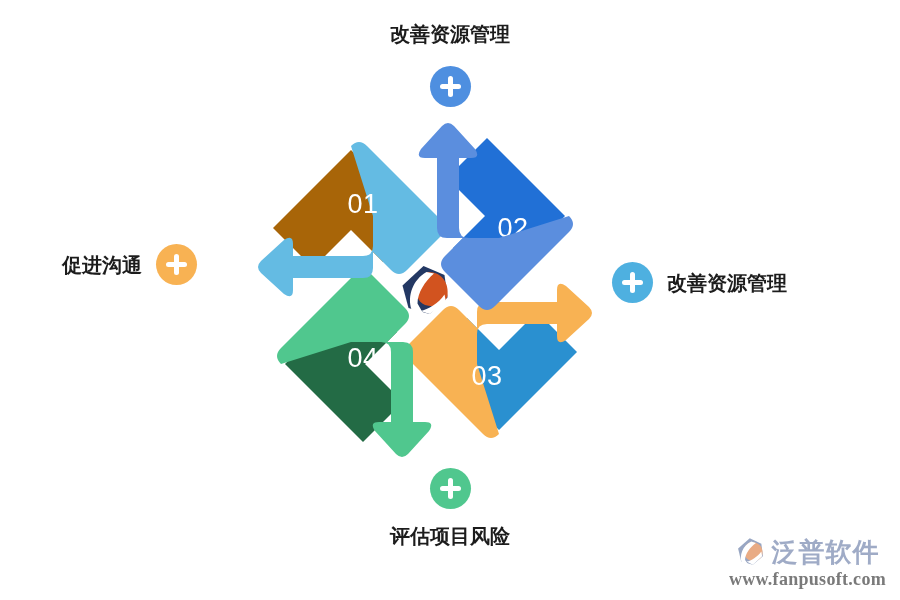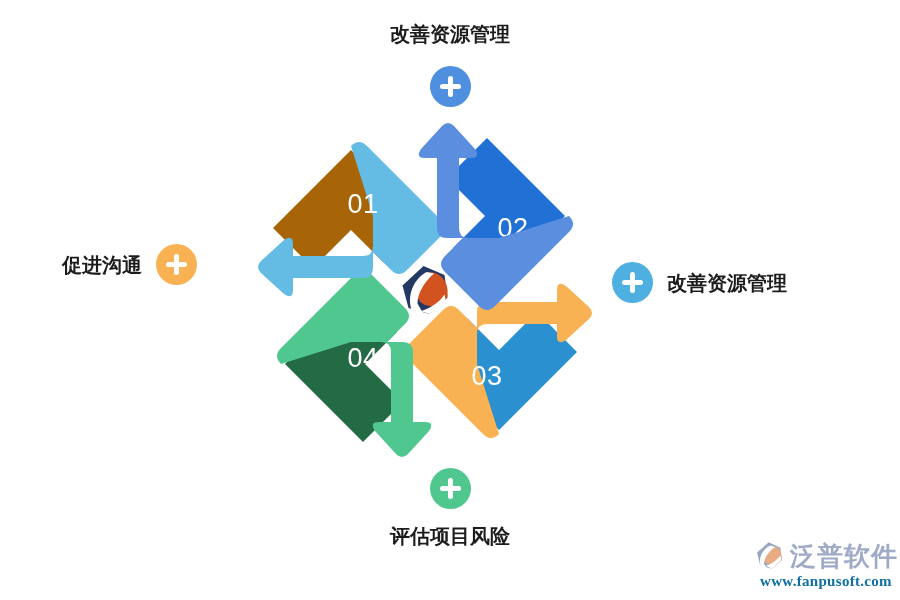--- a/index.html
+++ b/index.html
@@ -96,21 +96,21 @@
 
   
   #node-top    { left: 0; top: 22px; width: 900px; justify-content: center; }
   #node-bottom { left: 0; top: 468px; width: 900px; justify-content: center; }
   #node-left   { left: 62px; top: 244px; }
   #node-right  { left: 612px; top: 262px; }
 
   
   .watermark {
     position: absolute;
-    right: 2px;
+    right: 14px;
     bottom: 10px;
     display: flex;
     flex-direction: column;
     align-items: center;
     opacity: 0.95;
     margin-top: 12px;
   }
   .wm-row {
     display: flex;
     align-items: center;
@@ -120,23 +120,23 @@
   .wm-name {
     font-family: "Liberation Sans", "DejaVu Sans", sans-serif;
     font-size: 26px;
     font-weight: 700;
     color: #9aa7c4;
     letter-spacing: 1px;
     line-height: 1;
   }
   .wm-url {
     font-family: "Liberation Serif", "DejaVu Serif", serif;
-    font-size: 15px;
+    font-size: 18px;
     font-weight: 700;
-    color: #0369a1;
+    color: #737373;
     letter-spacing: 0.3px;
     margin-top: 2px;
   }
 </style>
 </head>
 <body style="background: rgb(255, 255, 255);">
 
 <div id="stage">
 
   <div class="node" id="node-top">

